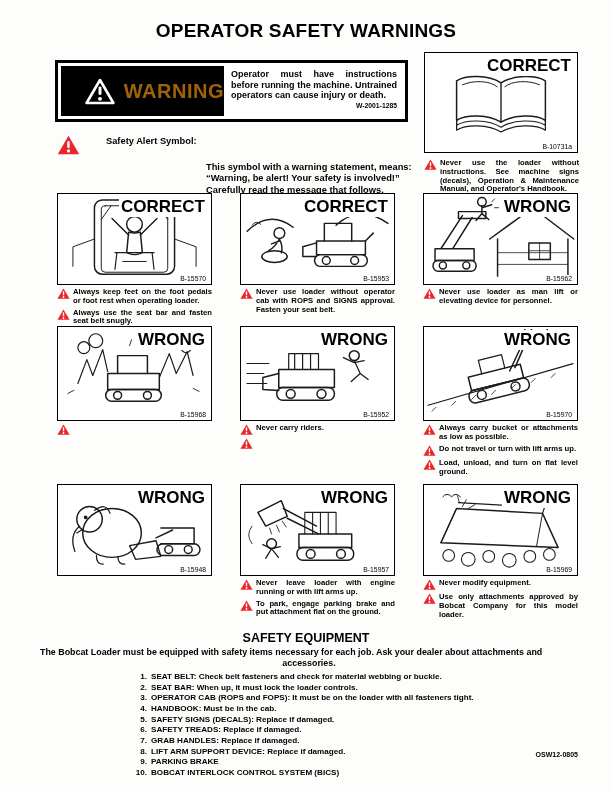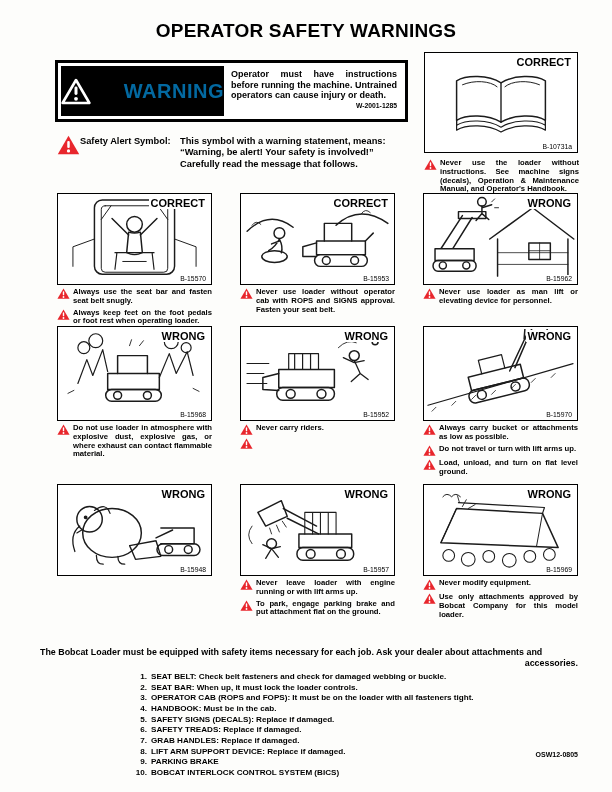--- a/index.html
+++ b/index.html
@@ -12,56 +12,56 @@
   .title {
     position:absolute; top:20px; left:0; right:0; text-align:center;
     font-size:19px; font-weight:bold; letter-spacing:0.2px;
   }
   
   .warn-box {
     position:absolute; left:55px; top:60px; width:353px; height:62px;
     border:3px solid #000; background:#fff; display:flex; padding:3px;
   }
   .warn-black {
-    width:163px; background:#000; color:#0369a1;
-    display:flex; align-items:center; justify-content:space-between; gap:9px;
+    width:163px; background:#000; color:#a16207;
+    display:flex; align-items:center; justify-content:flex-end; gap:9px;
   }
   .warn-black svg { width:30px; height:27px; }
   .warn-label { font-size:20px; font-weight:bold; letter-spacing:0.5px; }
   .warn-right { flex:1; padding:3px 5px 2px 7px; display:flex; flex-direction:column; }
   .warn-text { font-size:9px; font-weight:bold; line-height:1.18; text-align:justify; }
   .warn-code { font-size:6.8px; font-weight:bold; text-align:right; margin-top:1px; }
   
   .alert-row { position:absolute; left:57px; top:133px; width:356px; display:flex; }
   .alert-row .big-tri { width:23px; height:20px; flex:0 0 23px; margin-top:2px; }
-  .alert-label { font-size:9.3px; font-weight:bold; margin-left:0; width:100px; padding-top:3px; }
-  .alert-text { flex:1; font-size:9.3px; font-weight:bold; line-height:1.22; padding-top:3px; }
+  .alert-label { font-size:9.3px; font-weight:bold; margin-left:26px; width:100px; padding-top:3px; }
+  .alert-text { flex:1; font-size:9.3px; font-weight:bold; line-height:1.22; padding-top:3px;margin-top:26px; }
   
   .panel-box { position:relative; border:1.6px solid #000; background:#fff; }
-  .verdict { position:absolute; top:3px; right:6px; font-size:11px; font-weight:bold; background:#fff; padding-left:2px; }
+  .verdict { position:absolute; top:3px; right:6px; font-size:17px; font-weight:bold; background:#fff; padding-left:2px; }
   .figcode { position:absolute; bottom:2px; right:5px; font-size:6.8px; background:#fff; padding-left:2px; }
   .illus { position:absolute; inset:2px; }
   .illus svg { width:100%; height:100%; }
   .cell { position:absolute; width:155px; }
   .c0 { left:57px; } .c1 { left:240px; } .c2 { left:423px; }
   .r0 { top:193px; } .r1 { top:326px; } .r2 { top:484px; }
   .r0 .panel-box { height:92px; } .r1 .panel-box { height:95px; } .r2 .panel-box { height:92px; }
   .cap-item { display:flex; margin-top:3px; }
   .tri { flex:0 0 13px; margin-right:3px; }
   .tri svg, .big-tri svg { width:100%; height:auto; display:block; }
   .tri-fill { fill:var(--alert-red, #e8262c); }
   .cap-text { flex:1; font-size:7.7px; font-weight:bold; line-height:1.14; text-align:justify; }
   
   .book-panel { position:absolute; left:424px; top:52px; width:154px; height:101px; }
   .book-panel .panel-box { height:101px; }
   .book-caps { position:absolute; left:424px; top:156px; width:155px; }
   
   .se-head { position:absolute; top:631px; left:0; right:0; text-align:center; font-size:12.5px; font-weight:bold; }
   .se-intro { position:absolute; top:647px; left:40px; width:538px; font-size:8.9px; font-weight:bold; line-height:1.25; text-align:justify; }
-  .se-intro .last-line { text-align:right; }
+  .se-intro .last-line { text-align:center; }
   .se-list { position:absolute; top:672px; left:130px; font-size:8.1px; font-weight:bold; line-height:1.16; }
   .se-item { display:flex; margin-bottom:1.3px; }
   .se-num { width:17px; text-align:right; margin-right:4px; flex:0 0 17px; }
   .footer-code { position:absolute; top:751px; right:34px; font-size:7px; font-weight:bold; }
 </style>
 </head>
 <body>
 
 <div class="page">
 
@@ -143,31 +143,31 @@
     </div>
     <div class="caps">
           <div class="cap-item">
             <span class="tri">
               <svg viewBox="0 0 24 21">
                 <path class="tri-fill" d="M12,0.8 L23.2,20 H0.8 Z"></path>
                 <rect x="10.7" y="6.2" width="2.6" height="7.4" rx="1.2" fill="#fff"></rect>
                 <circle cx="12" cy="16.6" r="1.7" fill="#fff"></circle>
               </svg>
             </span>
+            <span class="cap-text">Always keep feet on the foot pedals or foot rest when operating loader.</span>
+          </div>
+          <div class="cap-item">
+            <span class="tri">
+              <svg viewBox="0 0 24 21">
+                <path class="tri-fill" d="M12,0.8 L23.2,20 H0.8 Z"></path>
+                <rect x="10.7" y="6.2" width="2.6" height="7.4" rx="1.2" fill="#fff"></rect>
+                <circle cx="12" cy="16.6" r="1.7" fill="#fff"></circle>
+              </svg>
+            </span>
             <span class="cap-text">Always use the seat bar and fasten seat belt snugly.</span>
-          </div>
-          <div class="cap-item">
-            <span class="tri">
-              <svg viewBox="0 0 24 21">
-                <path class="tri-fill" d="M12,0.8 L23.2,20 H0.8 Z"></path>
-                <rect x="10.7" y="6.2" width="2.6" height="7.4" rx="1.2" fill="#fff"></rect>
-                <circle cx="12" cy="16.6" r="1.7" fill="#fff"></circle>
-              </svg>
-            </span>
-            <span class="cap-text">Always keep feet on the foot pedals or foot rest when operating loader.</span>
           </div>
         </div>
   </div>
 
   <div class="cell r0 c1">
     <div class="panel-box">
       <div class="illus"><svg viewBox="0 0 150 88">
               <g fill="none" stroke="#1b1b1b" stroke-width="1.5" stroke-linecap="round" stroke-linejoin="round">
  <path d="M3,36 Q26,14 50,32 M94,30 Q118,8 147,28"></path>
  <path d="M8,30 q4,-6 9,-1 M120,18 q4,-6 9,-1" stroke-width="0.9"></path>
@@ -263,21 +263,20 @@
     </div>
     <div class="caps">
           <div class="cap-item">
             <span class="tri">
               <svg viewBox="0 0 24 21">
                 <path class="tri-fill" d="M12,0.8 L23.2,20 H0.8 Z"></path>
                 <rect x="10.7" y="6.2" width="2.6" height="7.4" rx="1.2" fill="#fff"></rect>
                 <circle cx="12" cy="16.6" r="1.7" fill="#fff"></circle>
               </svg>
             </span>
-            <span class="cap-text">Do not use loader in atmosphere with explosive dust, explosive gas, or where exhaust can contact flammable material.</span>
           </div>
         </div>
   </div>
 
   <div class="cell r1 c1">
     <div class="panel-box">
       <div class="illus"><svg viewBox="0 0 150 88">
               <g fill="none" stroke="#1b1b1b" stroke-width="1.5" stroke-linecap="round" stroke-linejoin="round">
  <path d="M4,34 h22 M4,44 h17 M4,54 h20" stroke-width="1.1"></path>
  <path d="M46,24 L46,40 M46,24 L76,24 L76,40 M52,24 L52,40 M60,24 L60,40 M68,24 L68,40" stroke-width="1.2"></path>
@@ -479,28 +478,29 @@
                 <rect x="10.7" y="6.2" width="2.6" height="7.4" rx="1.2" fill="#fff"></rect>
                 <circle cx="12" cy="16.6" r="1.7" fill="#fff"></circle>
               </svg>
             </span>
             <span class="cap-text">Use only attachments approved by Bobcat Company for this model loader.</span>
           </div>
         </div>
   </div>
 </div>
 
+  <div class="se-head">SAFETY EQUIPMENT</div>
   <div class="se-intro">
     <div>The Bobcat Loader must be equipped with safety items necessary for each job. Ask your dealer about attachments and</div>
     <div class="last-line">accessories.</div>
   </div>
   <div class="se-list" id="se-list">
       <div class="se-item">
         <span class="se-num">1.</span>
-        <span>SEAT BELT: Check belt fasteners and check for damaged webbing or buckle.</span>
+        <span>SEAT BELT: Check belt fasteners and check for material webbing or buckle.</span>
       </div>
       <div class="se-item">
         <span class="se-num">2.</span>
         <span>SEAT BAR: When up, it must lock the loader controls.</span>
       </div>
       <div class="se-item">
         <span class="se-num">3.</span>
         <span>OPERATOR CAB (ROPS and FOPS): It must be on the loader with all fasteners tight.</span>
       </div>
       <div class="se-item">

